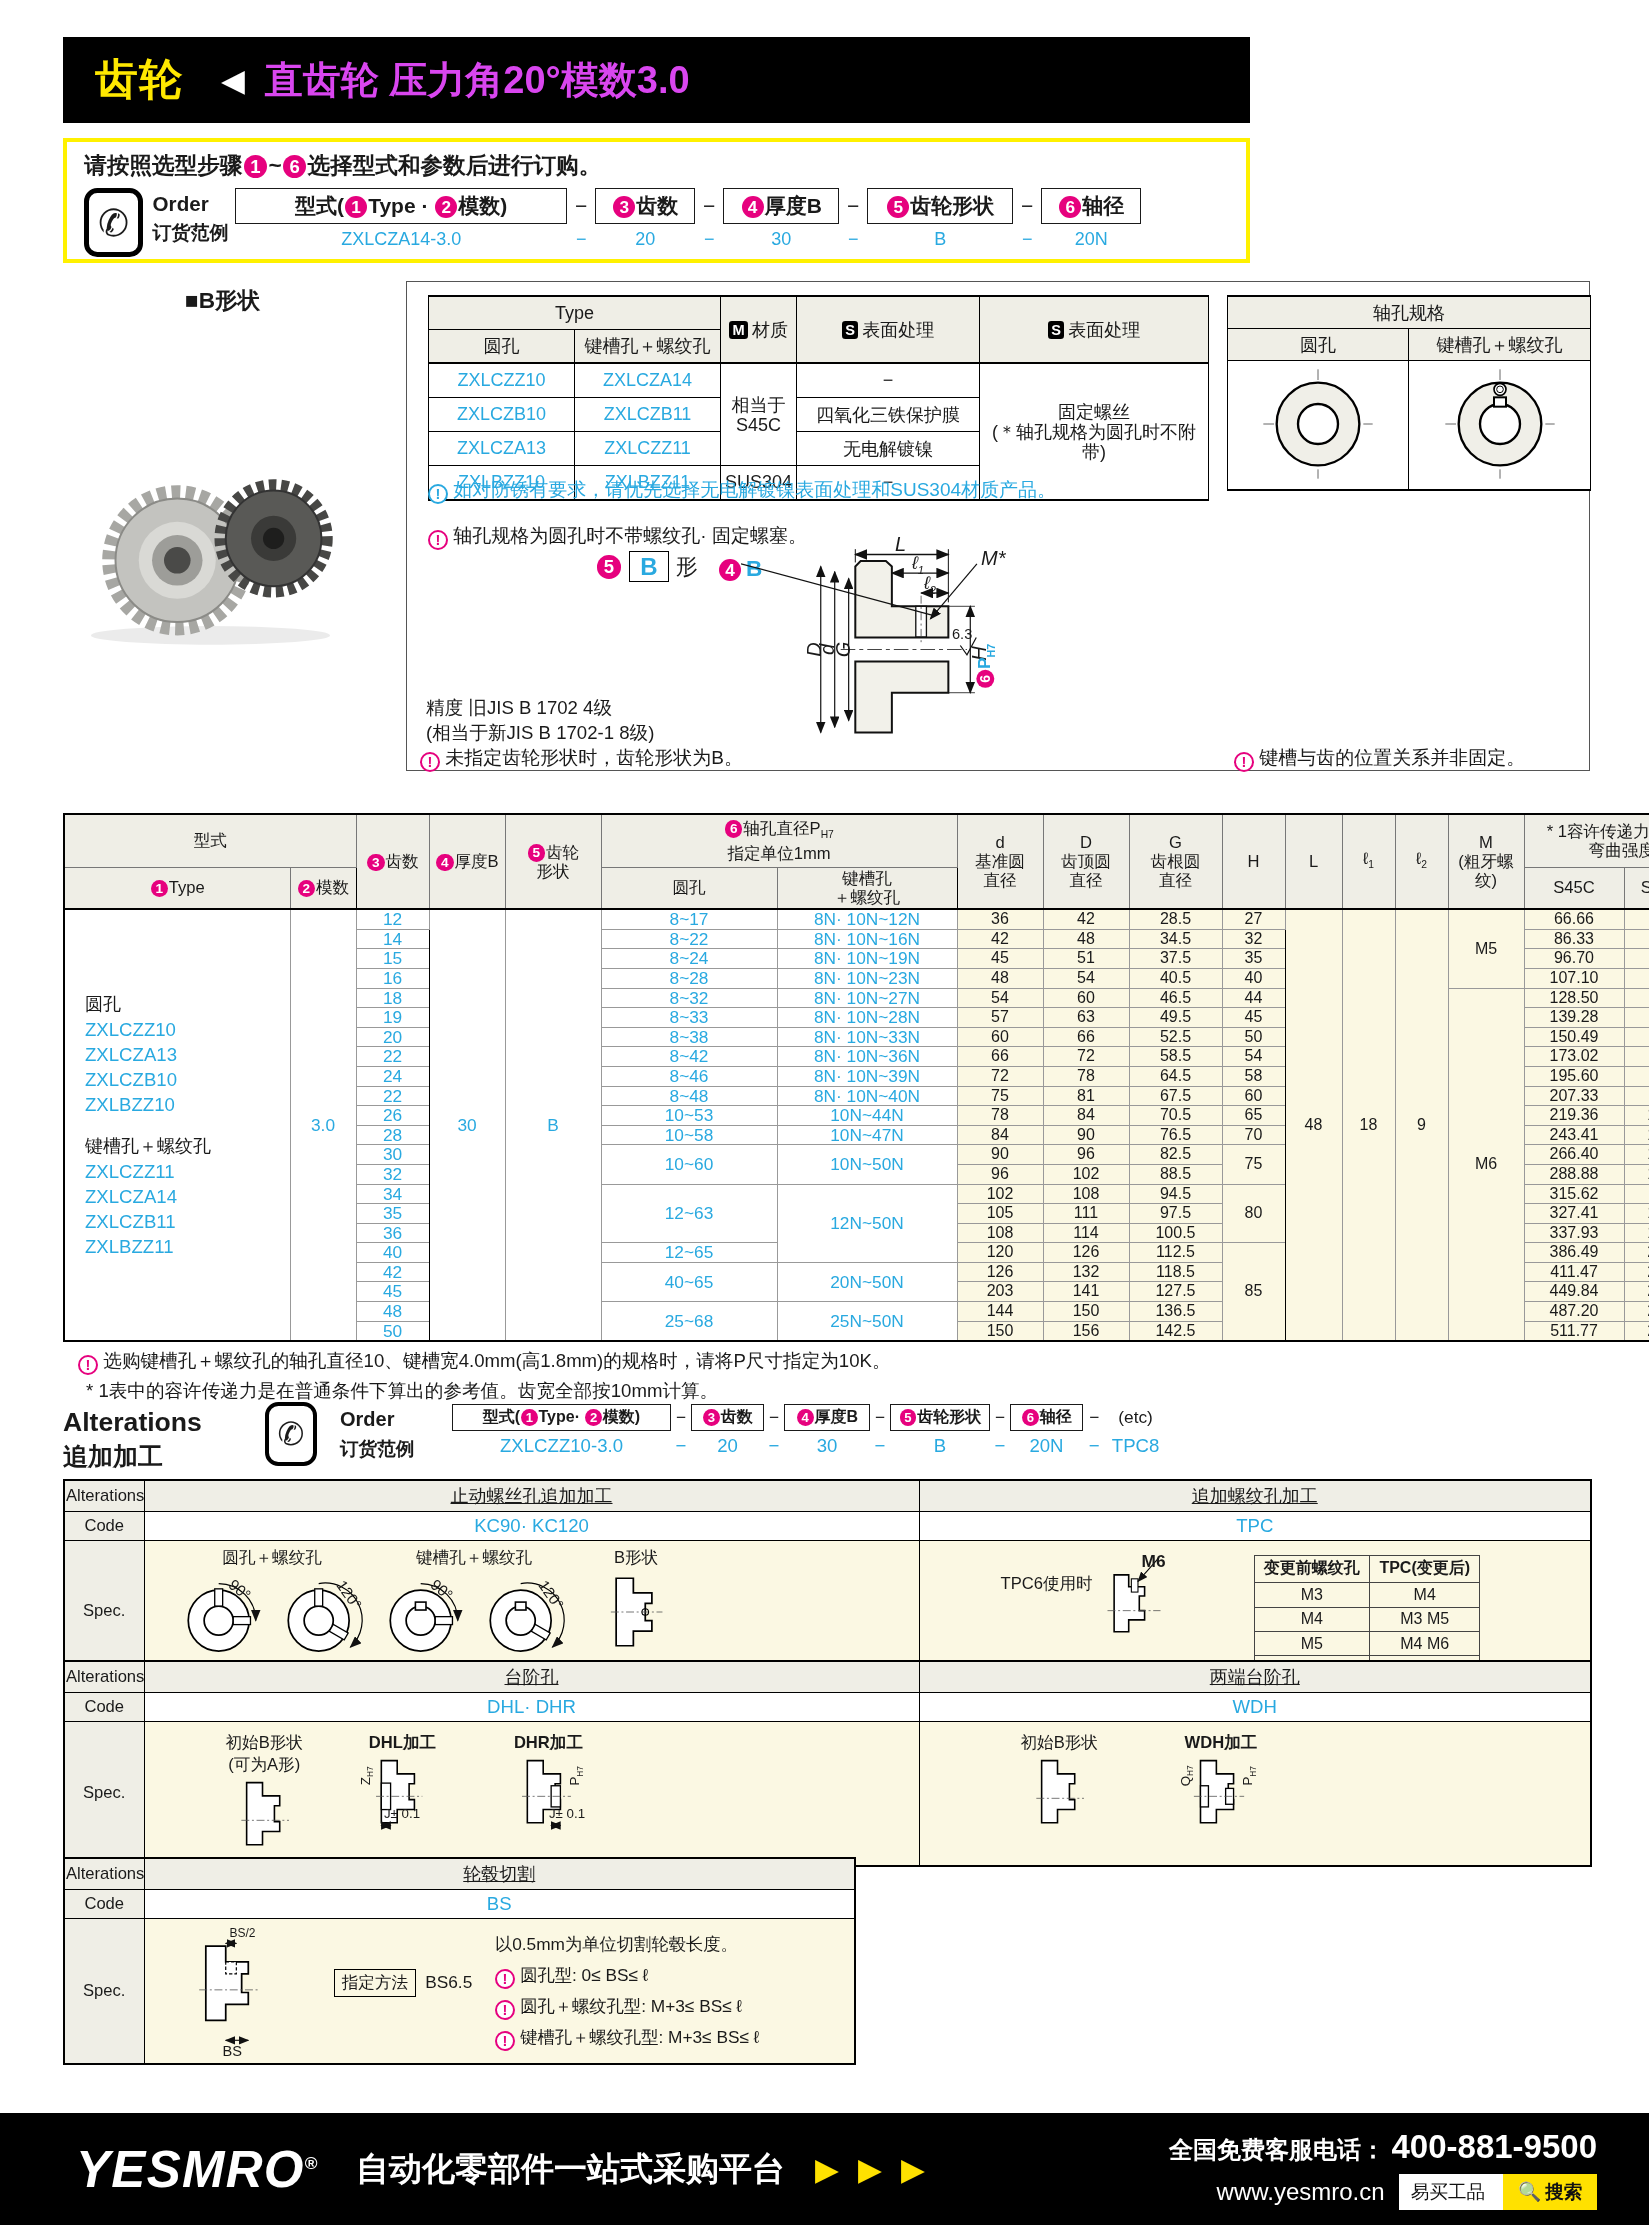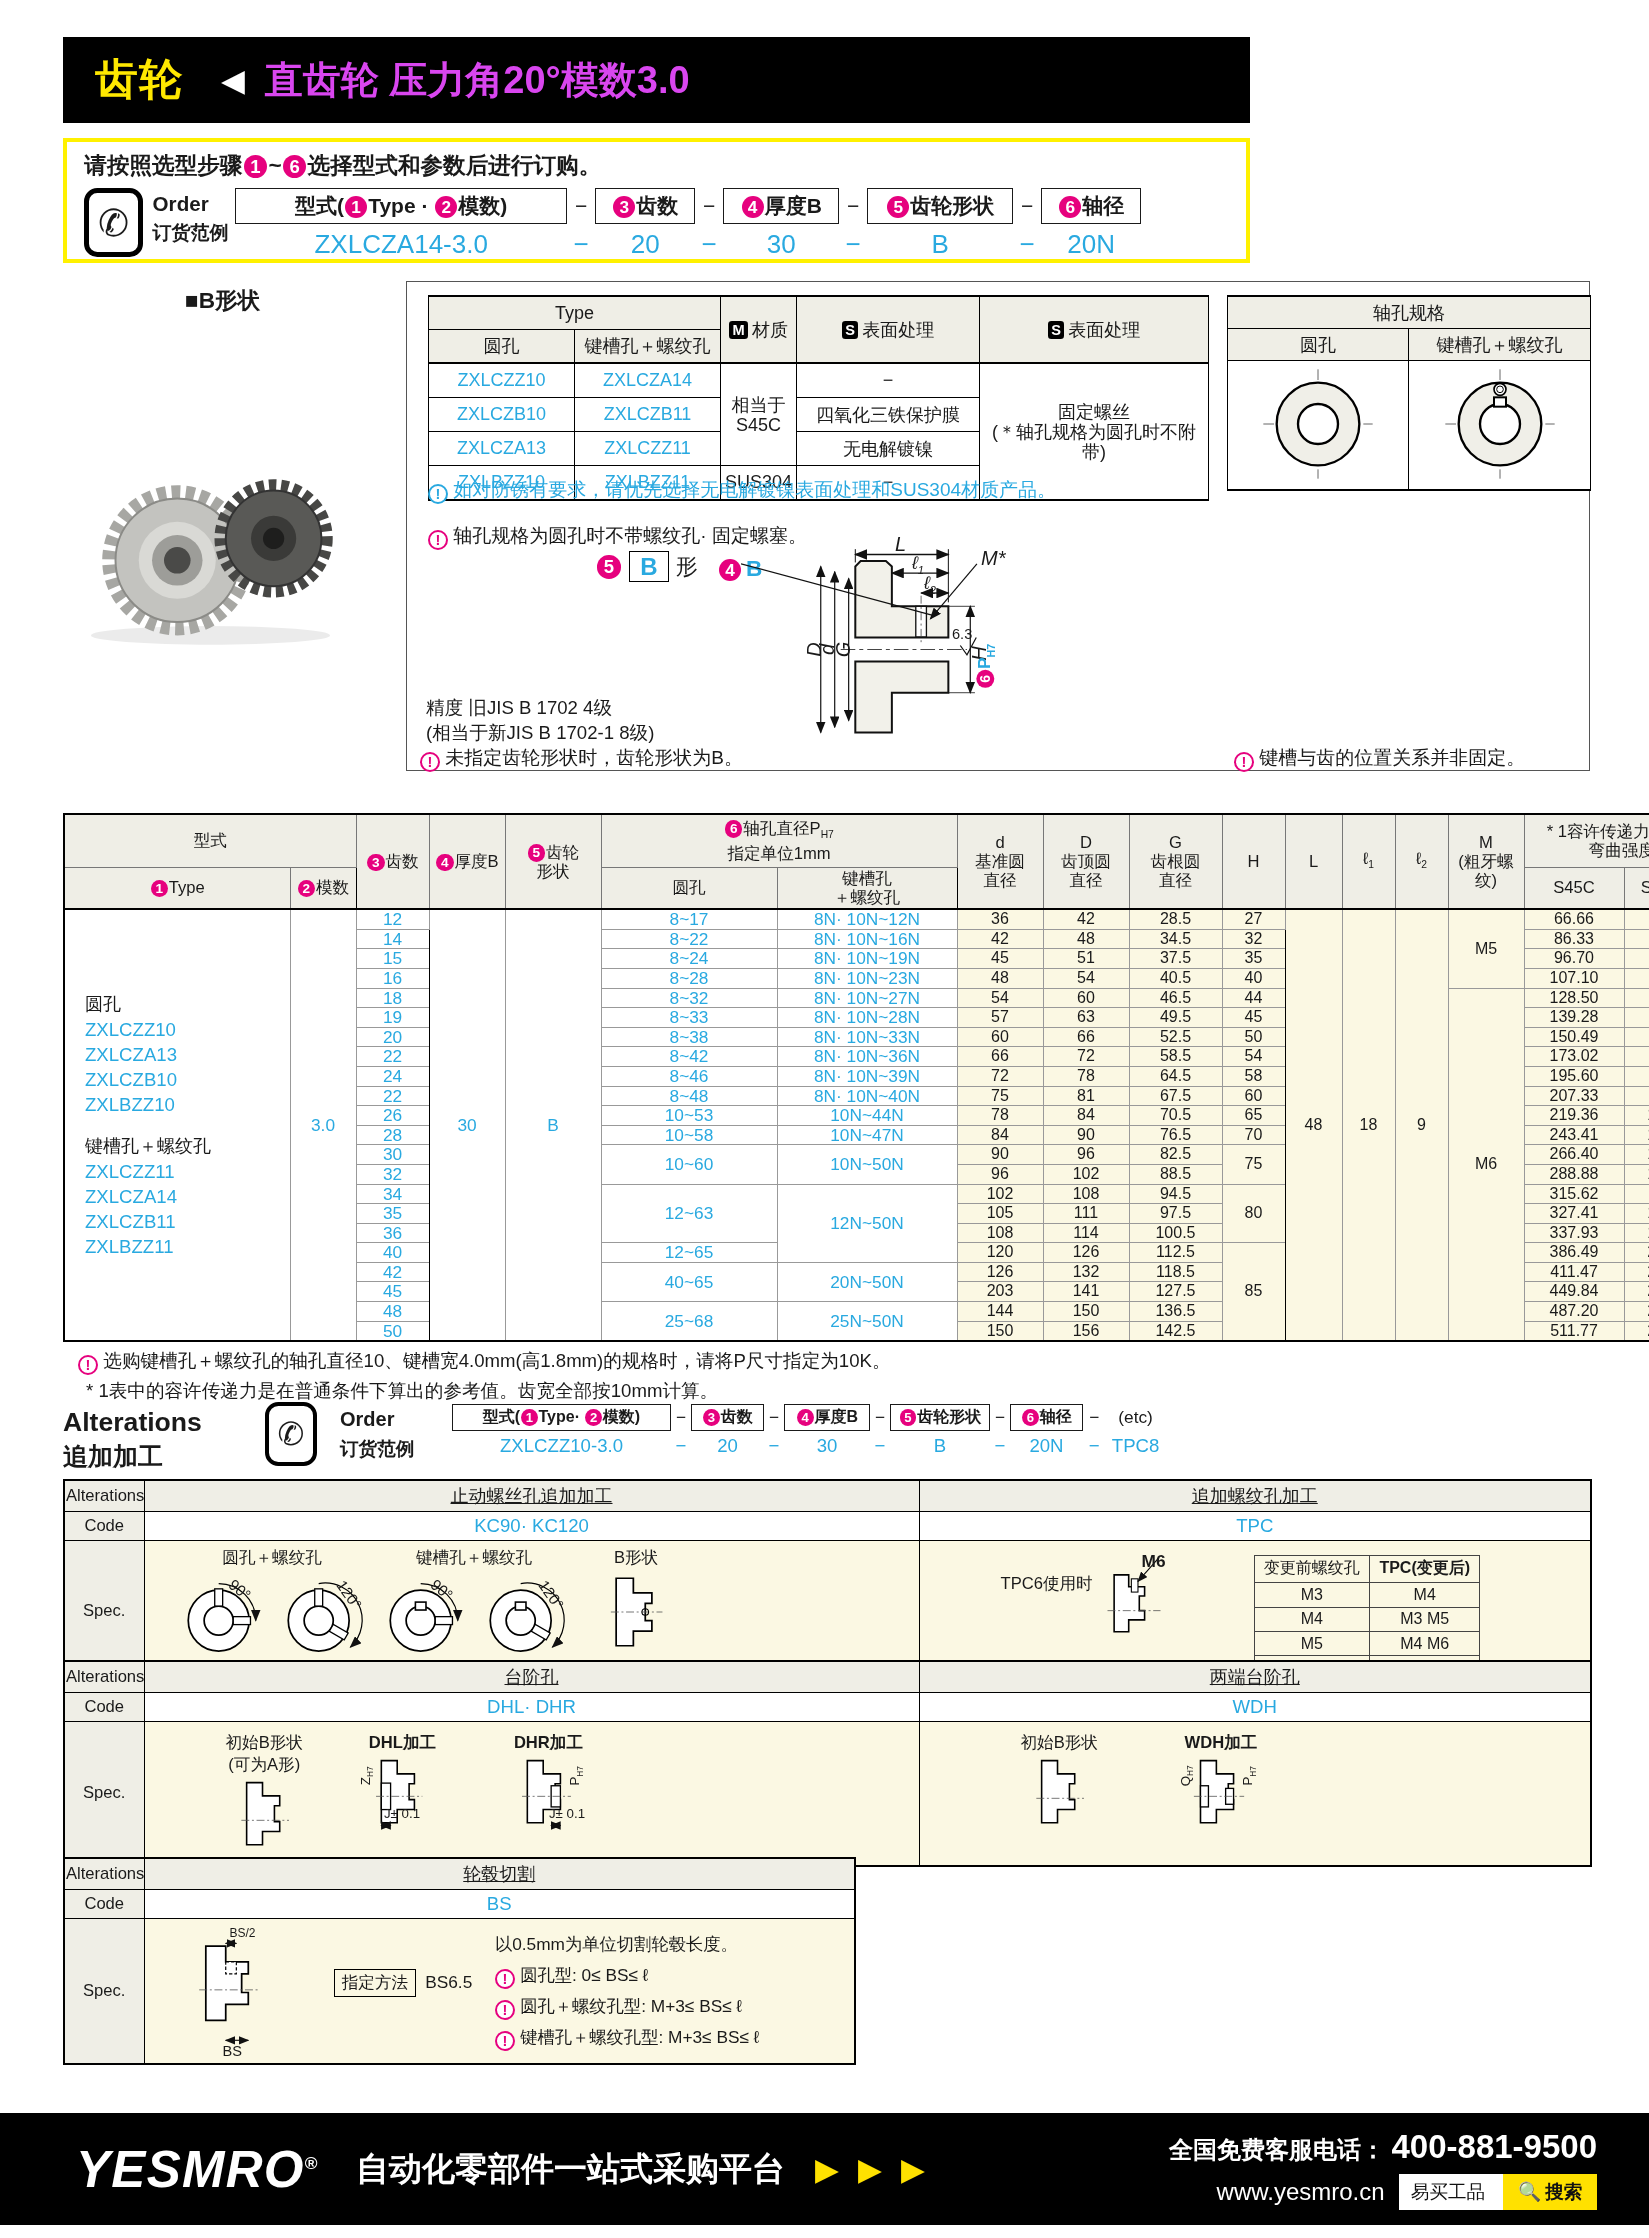--- a/index.html
+++ b/index.html
@@ -23,21 +23,21 @@
   .phoneic{width:59px;height:69px;border:5.3px solid #000;border-radius:13.3px;box-sizing:border-box;text-align:center;font-size:37px;line-height:61px;font-weight:700;flex:none}
   .olab{margin:4px 6.6px 0 9.3px;flex:none}
   .olab .l1{font-size:20.6px;font-weight:800}
   .olab .l2{font-size:19px;font-weight:700;margin-top:4px}
   .ofields{flex:1}
   .frow{display:flex;align-items:center}
   .fi{box-sizing:border-box;text-align:center;font-size:21px}
   .fbox{border:1.7px solid #1a1a1a;padding:3.3px 2.7px;font-weight:600}
   .fdash{font-size:21px;text-align:center}
   .erow{display:flex;align-items:center;margin-top:5.3px}
-  .ev{box-sizing:border-box;text-align:center;font-size:26px}
+  .ev{box-sizing:border-box;text-align:center;font-size:18px}
   
   .bbox{left:406px;top:281px;width:1184px;height:490px;border:1.3px solid #555;box-sizing:border-box}
   .bseclab{left:185px;top:285px;font-size:22.6px;font-weight:800}
   table{border-collapse:collapse}
   .ttable{left:428px;top:295px;width:781px;table-layout:fixed}
   .ttable th,.ttable td{border:1px solid #000;text-align:center;font-weight:400}
   .ttable th{background:#EFEEE6;font-size:18px;height:30px}
   .ttable td{font-size:18px;height:31px;background:#fff}
   .ttable .thick-b{border-bottom:2.7px solid #000}
   .ttable{border-top:2.7px solid #000;border-bottom:2.7px solid #000}
@@ -742,21 +742,21 @@
             <svg width="213" height="106" viewBox="0 0 320 160">
                   <path d="M170,30 h22 v18 h24 v14 h-8 v22 h8 v14 h-24 v18 h-22 z" fill="#fff" stroke="#000" stroke-width="2.4" transform="translate(0,6)"></path>
                   <rect x="196" y="42" width="10" height="20" fill="#fff" stroke="#000" stroke-width="1.6"></rect>
                   <line x1="236" y1="12" x2="206" y2="46" stroke="#000" stroke-width="1.6" marker-end="url(#ae)"></line>
                   <line x1="160" y1="90" x2="240" y2="90" stroke="#555" stroke-width="1.2" stroke-dasharray="12 4 3 4"></line>
                 </svg>
           </div>
           <table class="minit">
             <tbody>
                   <tr>
-                    <td style="font-weight:400">变更前螺纹孔</td>
+                    <td style="font-weight:700">变更前螺纹孔</td>
                     <td style="font-weight:600">TPC(变更后)</td>
                   </tr>
             <tr>
                     <td>M3</td>
                     <td>M4</td>
                   </tr>
             <tr>
                     <td>M4</td>
                     <td>M3 M5</td>
                   </tr>

